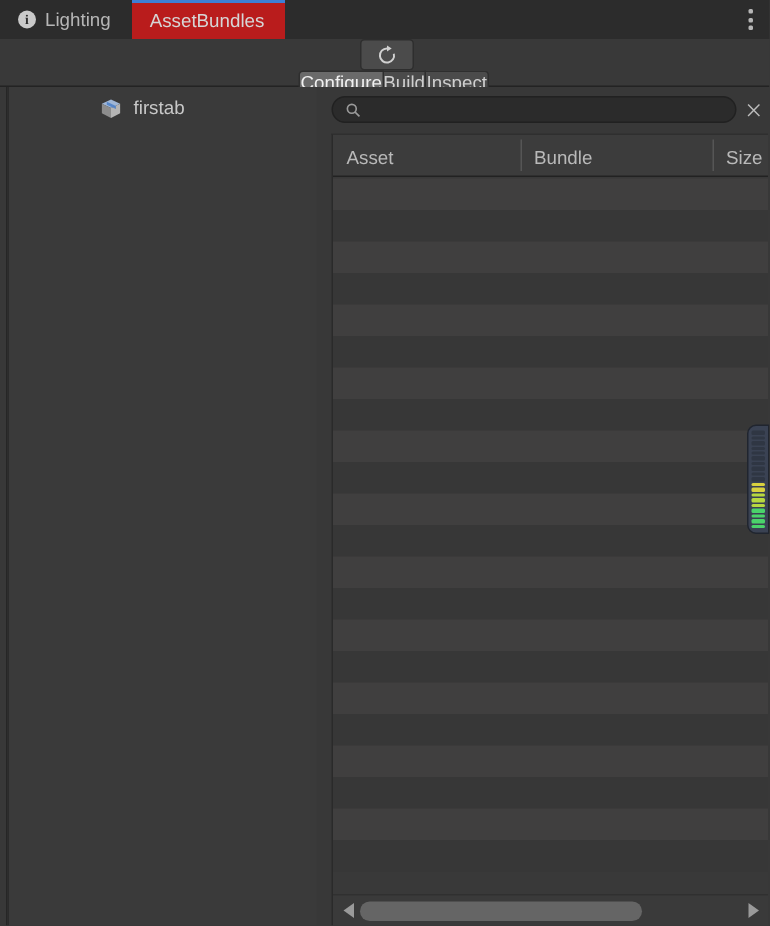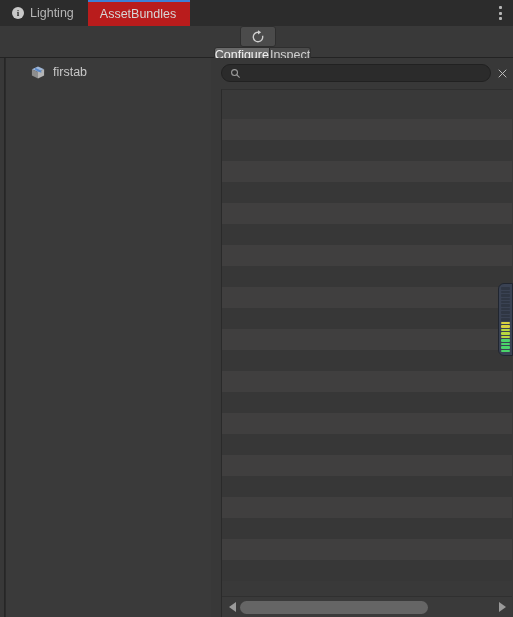--- a/index.html
+++ b/index.html
@@ -161,20 +161,21 @@
     padding-top: 4px;
   }
   .bundle-row {
     display: flex;
     align-items: center;
     gap: 7px;
     height: 20px;
     padding-left: 24px;
     font-size: 12.5px;
     color: #c8c8c8;
+    margin-left: 36px;
   }
   .icon-cube { width: 16px; height: 15px; flex: none; }
 
   .divider {
     width: 5px;
     background: #383838;
   }
 
   
   .right-pane {
@@ -329,20 +330,21 @@
 
   <div class="btn-refresh">
     <svg width="14" height="14" viewBox="0 0 16 16">
       <path d="M8 2.6 A5.4 5.4 0 1 0 13.2 6.6" fill="none" stroke="#d0d0d0" stroke-width="1.5"></path>
       <path d="M8 0.3 L8 5.0 L11.6 2.6 Z" fill="#d0d0d0"></path>
     </svg>
   </div>
 
   <div class="seg">
     <div class="seg-btn on">Configure</div>
+    <div class="seg-btn">Build</div>
     <div class="seg-btn">Inspect</div>
   </div>
 </div>
 
 <div class="split">
 
   <div class="left-pane">
     <div class="left-inner">
       <div class="bundle-row">
         <svg class="icon-cube" viewBox="0 0 16 16">
@@ -371,20 +373,25 @@
       <div class="clear-x">
         <svg width="11" height="11" viewBox="0 0 16 16">
           <line x1="2.5" y1="2.5" x2="13.5" y2="13.5" stroke="#bdbdbd" stroke-width="1.4"></line>
           <line x1="13.5" y1="2.5" x2="2.5" y2="13.5" stroke="#bdbdbd" stroke-width="1.4"></line>
         </svg>
       </div>
     </div>
 
     <div class="table">
 
+      <div class="thead">
+        <div class="th th-asset">Asset</div>
+        <div class="th th-bundle">Bundle</div>
+        <div class="th th-size">Size</div>
+      </div>
 
       <div class="rows" id="rows-host">
           <div class="row even"></div>
           <div class="row odd"></div>
           <div class="row even"></div>
           <div class="row odd"></div>
           <div class="row even"></div>
           <div class="row odd"></div>
           <div class="row even"></div>
           <div class="row odd"></div>

